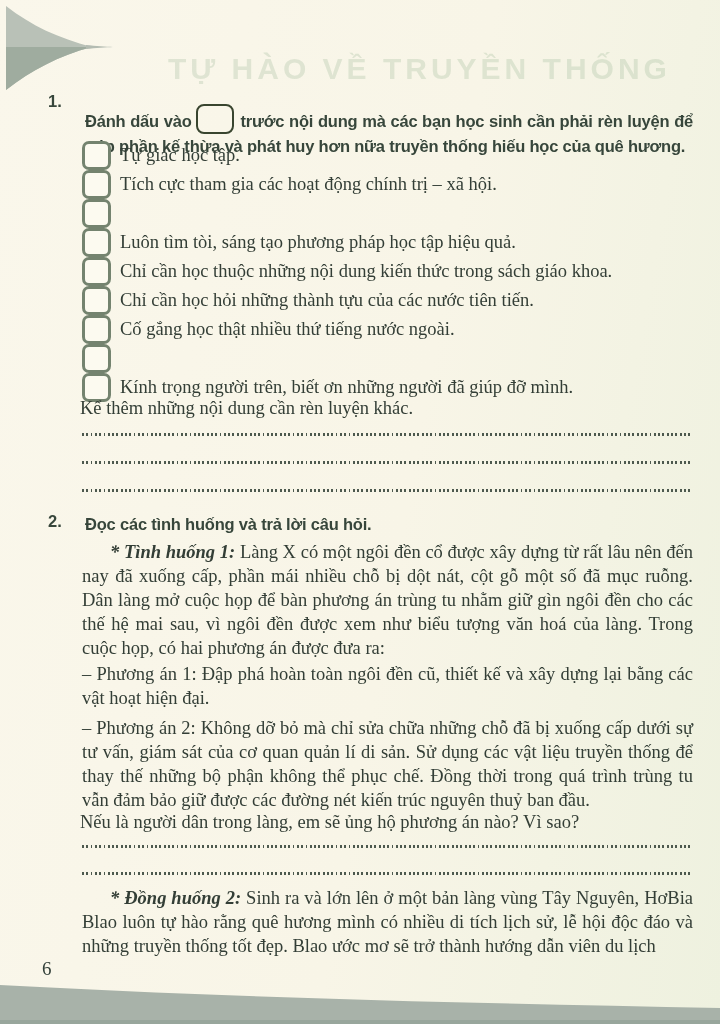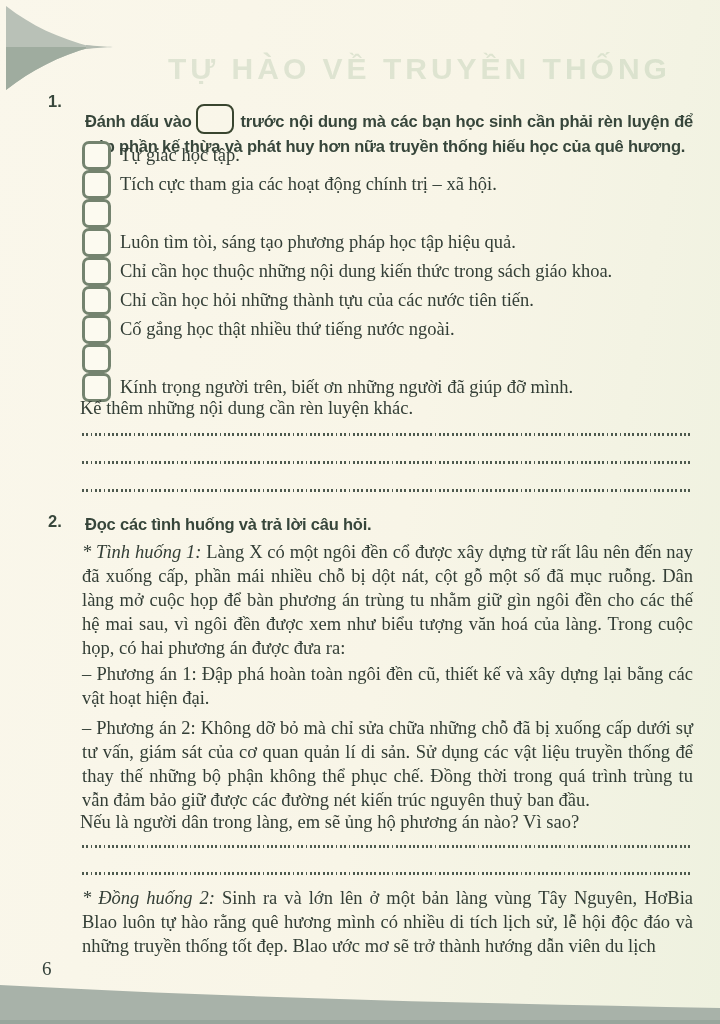--- a/index.html
+++ b/index.html
@@ -40,21 +40,21 @@
   .check-row { height:29px; display:flex; align-items:center; }
   .checkbox { width:23px; height:23px; flex:0 0 23px;
     border:3px solid #74836f; border-radius:7px; background:#fcfaf0;
     box-sizing:content-box; }
   .check-label { margin-left:9px; font-size:18.5px; color:#333e36; white-space:nowrap; }
   
   .body-line { position:absolute; left:80px; width:611px; font-size:18.5px;
     line-height:24px; color:#333e36; }
   .para { position:absolute; left:82px; width:611px; text-align:justify;
     font-size:18.5px; line-height:24px; color:#333e36; }
-  .para .lbl { font-weight:normal; font-style:italic; }
+  .para .lbl { font-weight:bold; font-style:italic;margin-left:28px; }
   
   .answer-line { position:absolute; left:82px; width:611px; height:3px;
     background-image:repeating-linear-gradient(90deg,#4d594e 0 1.8px,transparent 1.8px 4.3px); }
   
   .page-num { position:absolute; left:42px; top:958px; font-size:19px; color:#33413a; }
   .band { position:absolute; left:0; bottom:0; width:720px; height:45px; }
 </style>
 </head>
 <body>
 

